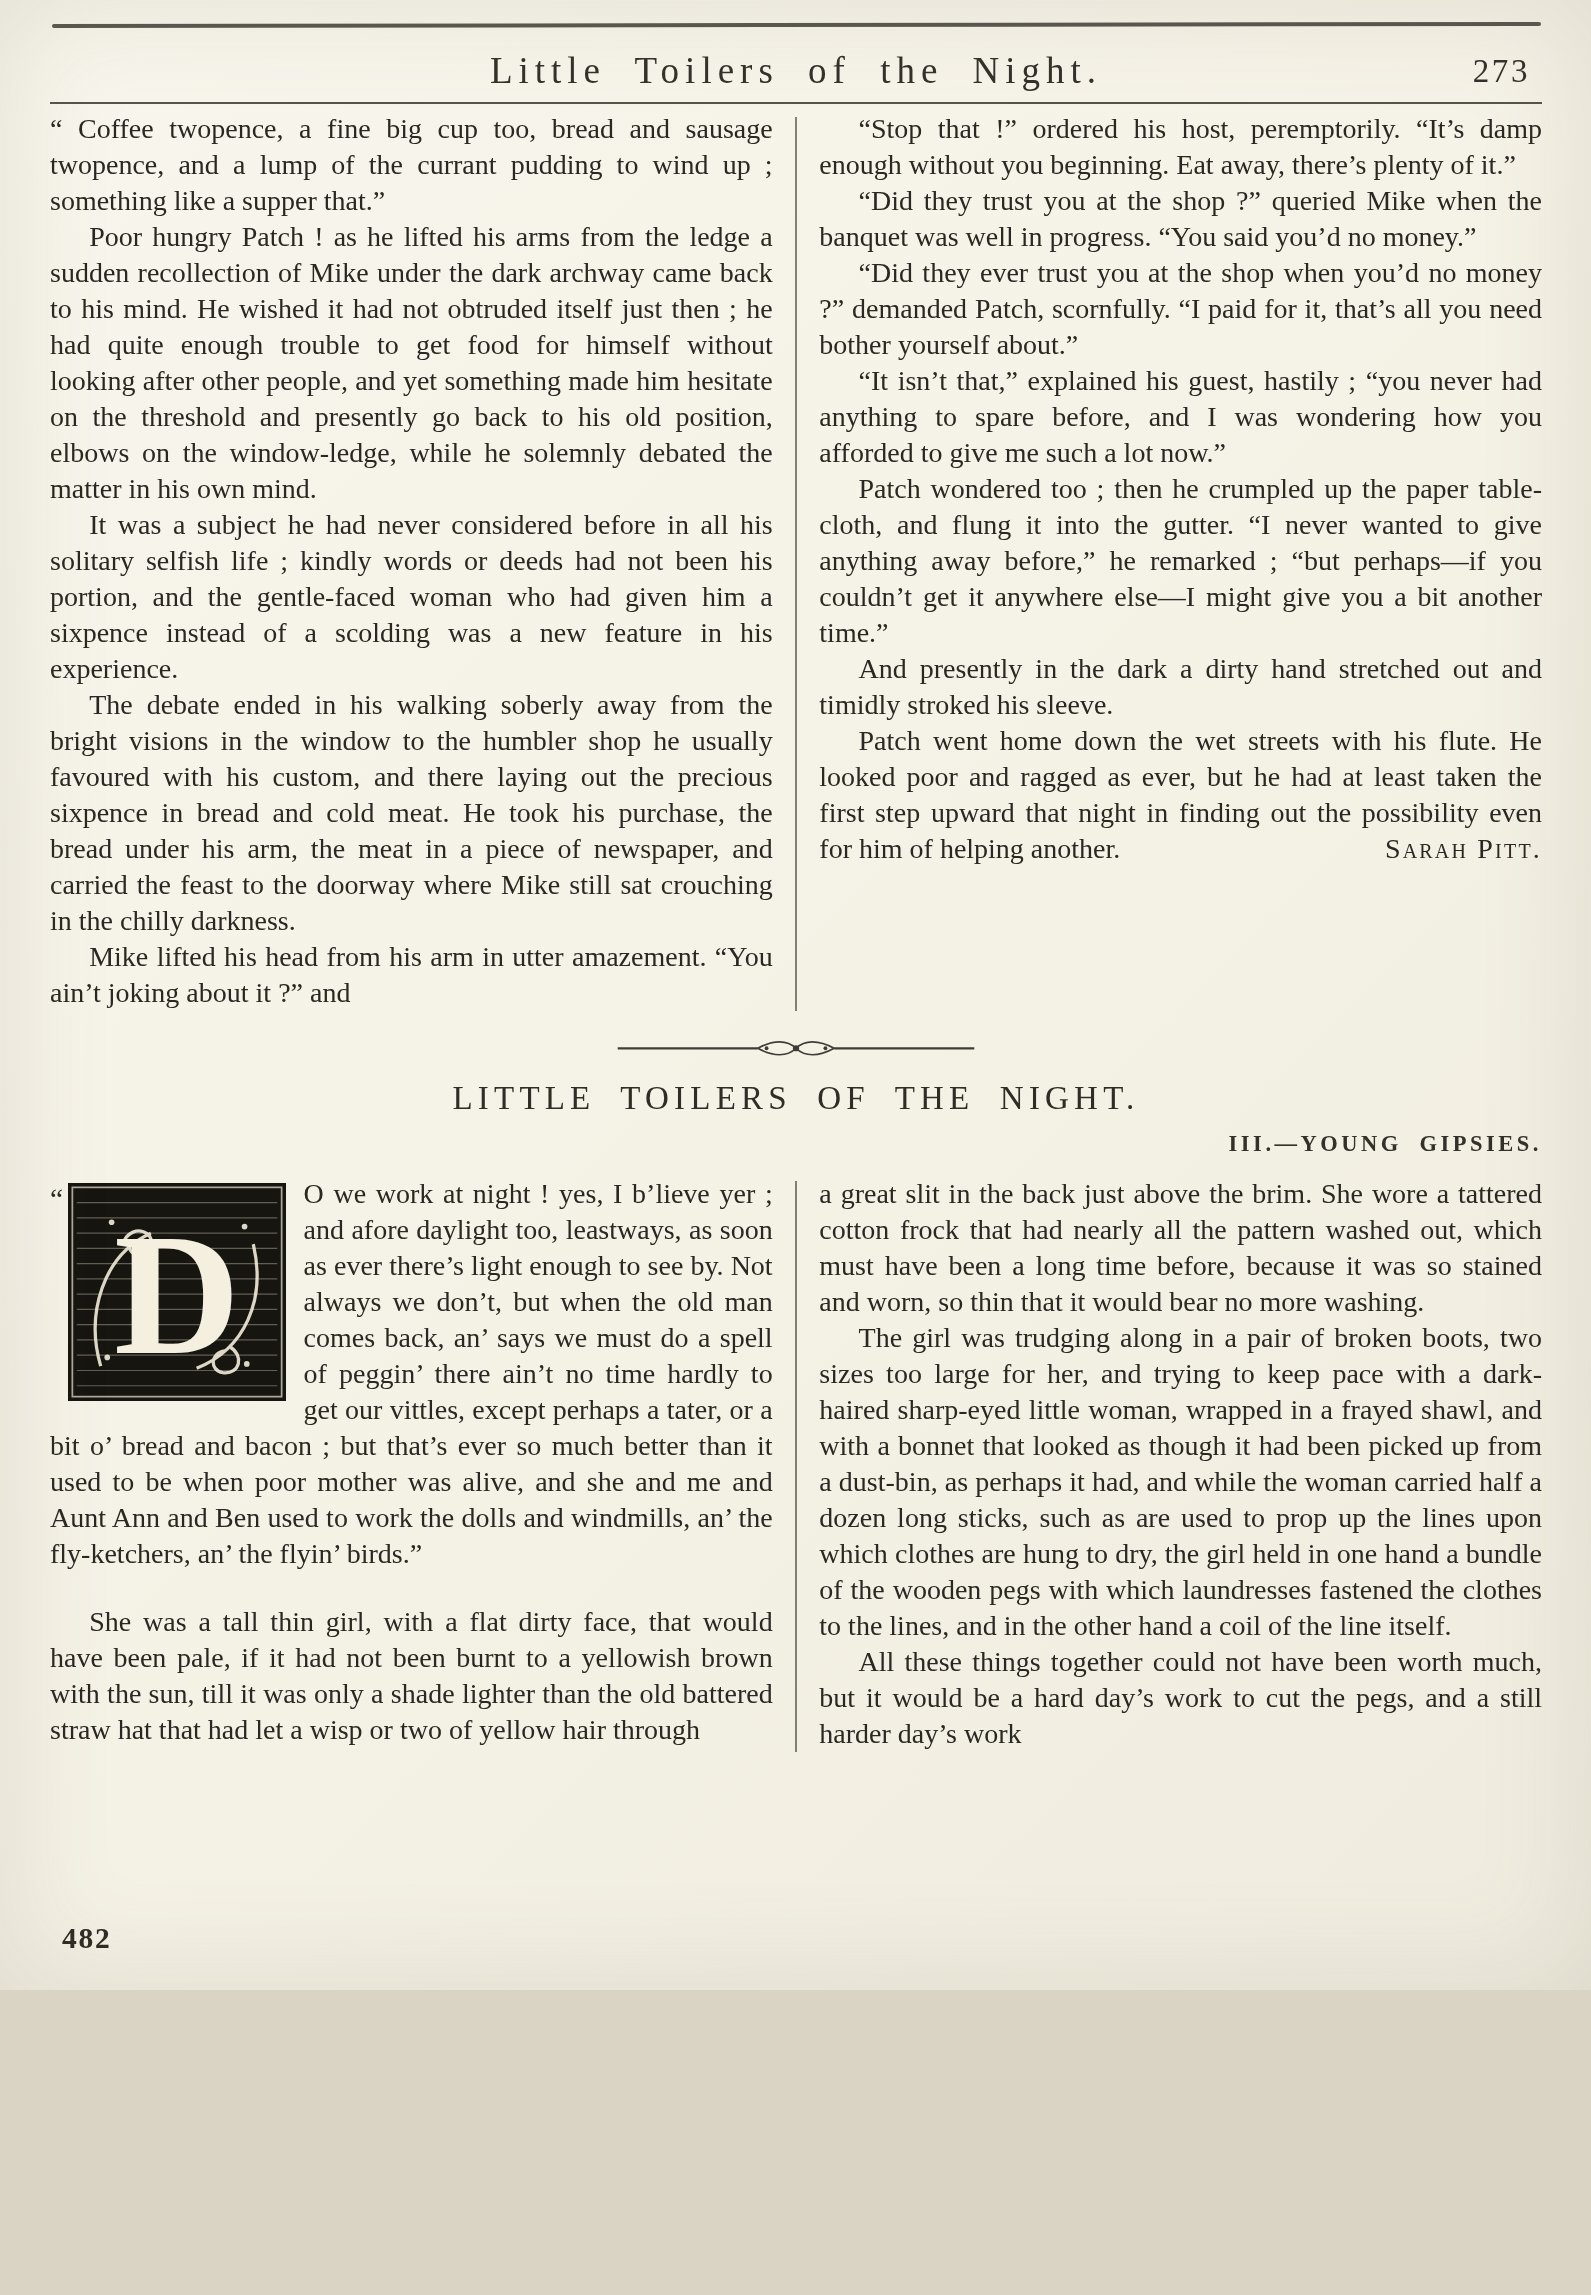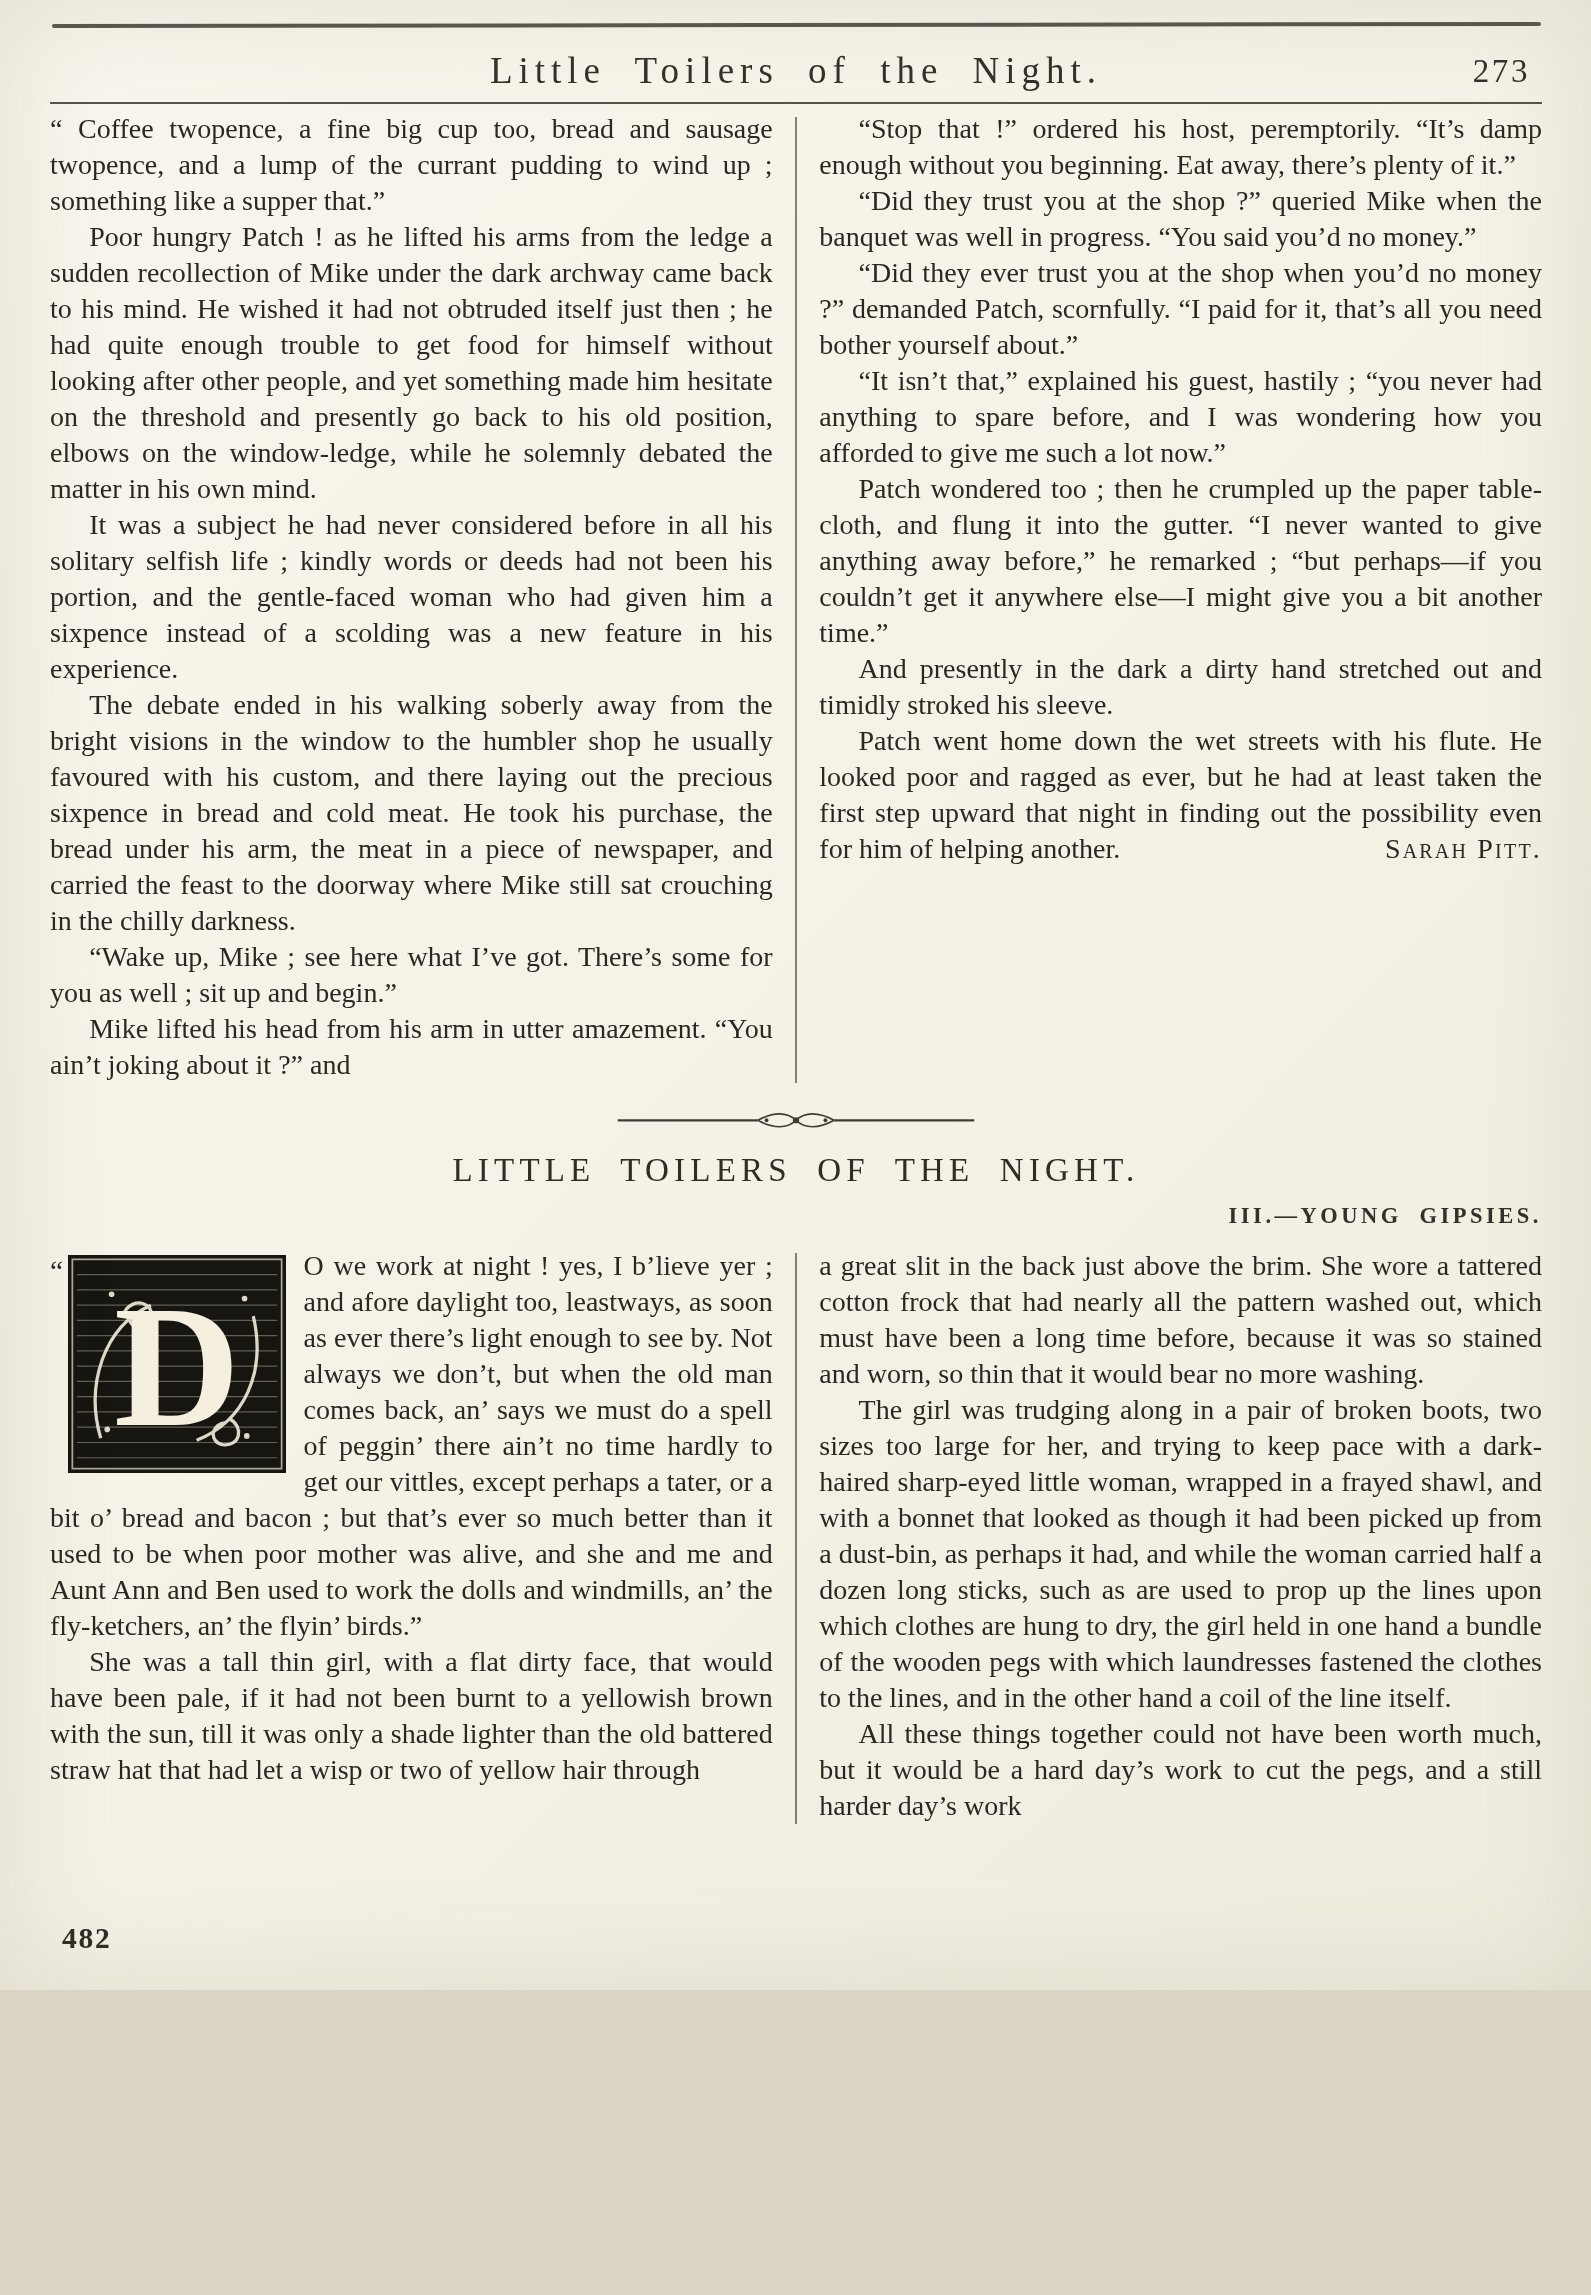--- a/index.html
+++ b/index.html
@@ -51,21 +51,21 @@
   .article-subtitle{
     text-align:right; font-size:22.5px; font-weight:bold;
     letter-spacing:3.5px; word-spacing:8.7px; margin-top:14px; color:#33312a;
   }
   .article-cols{ margin-top:19px; }
   
   .first-para{ text-align:justify; font-size:28px; line-height:36px; }
   .dropcap-wrap{ float:left; display:flex; align-items:flex-start; margin:7px 17.3px 7px 0; }
   .hanging-quote{ font-size:29.5px; line-height:1.1; margin-right:5.2px; color:#2a2822; }
   .dropcap-svg{ width:218px; height:218px; display:block; }
-  .after-dropcap{ clear:left; }
+  .after-dropcap{ clear:left;margin-top:32px; }
   .col .first-para + div p:first-child{ }
   
   .footer-folio{
     position:absolute; left:62px; bottom:35px;
     font-size:29.5px; font-weight:bold; letter-spacing:1.7px; color:#2d2b24;
   }
 </style>
 </head>
 <body>
 
@@ -80,21 +80,20 @@
     </div>
     <div class="header-rule"></div>
   </header>
 
   <section class="two-col">
     <div class="col">
         <p class="no-indent">“ Coffee twopence, a fine big cup too, bread and sausage twopence, and a lump of the currant pudding to wind up ; something like a supper that.”</p>
         <p>Poor hungry Patch ! as he lifted his arms from the ledge a sudden recollection of Mike under the dark archway came back to his mind. He wished it had not obtruded itself just then ; he had quite enough trouble to get food for himself without looking after other people, and yet something made him hesitate on the threshold and presently go back to his old position, elbows on the window-ledge, while he solemnly debated the matter in his own mind.</p>
         <p>It was a subject he had never considered before in all his solitary selfish life ; kindly words or deeds had not been his portion, and the gentle-faced woman who had given him a sixpence instead of a scolding was a new feature in his experience.</p>
         <p>The debate ended in his walking soberly away from the bright visions in the window to the humbler shop he usually favoured with his custom, and there laying out the precious sixpence in bread and cold meat. He took his purchase, the bread under his arm, the meat in a piece of newspaper, and carried the feast to the doorway where Mike still sat crouching in the chilly darkness.</p>
-        <p>“Wake up, Mike ; see here what I’ve got. There’s some for you as well ; sit up and begin.”</p>
         <p>Mike lifted his head from his arm in utter amazement. “You ain’t joking about it ?” and</p>
       </div>
     <div class="col-rule"></div>
     <div class="col">
       <div>
           <p>“Stop that !” ordered his host, peremptorily. “It’s damp enough without you beginning. Eat away, there’s plenty of it.”</p>
           <p>“Did they trust you at the shop ?” queried Mike when the banquet was well in progress. “You said you’d no money.”</p>
           <p>“Did they ever trust you at the shop when you’d no money ?” demanded Patch, scornfully. “I paid for it, that’s all you need bother yourself about.”</p>
           <p>“It isn’t that,” explained his guest, hastily ; “you never had anything to spare before, and I was wondering how you afforded to give me such a lot now.”</p>
           <p>Patch wondered too ; then he crumpled up the paper table-cloth, and flung it into the gutter. “I never wanted to give anything away before,” he remarked ; “but perhaps—if you couldn’t get it anywhere else—I might give you a bit another time.”</p>

